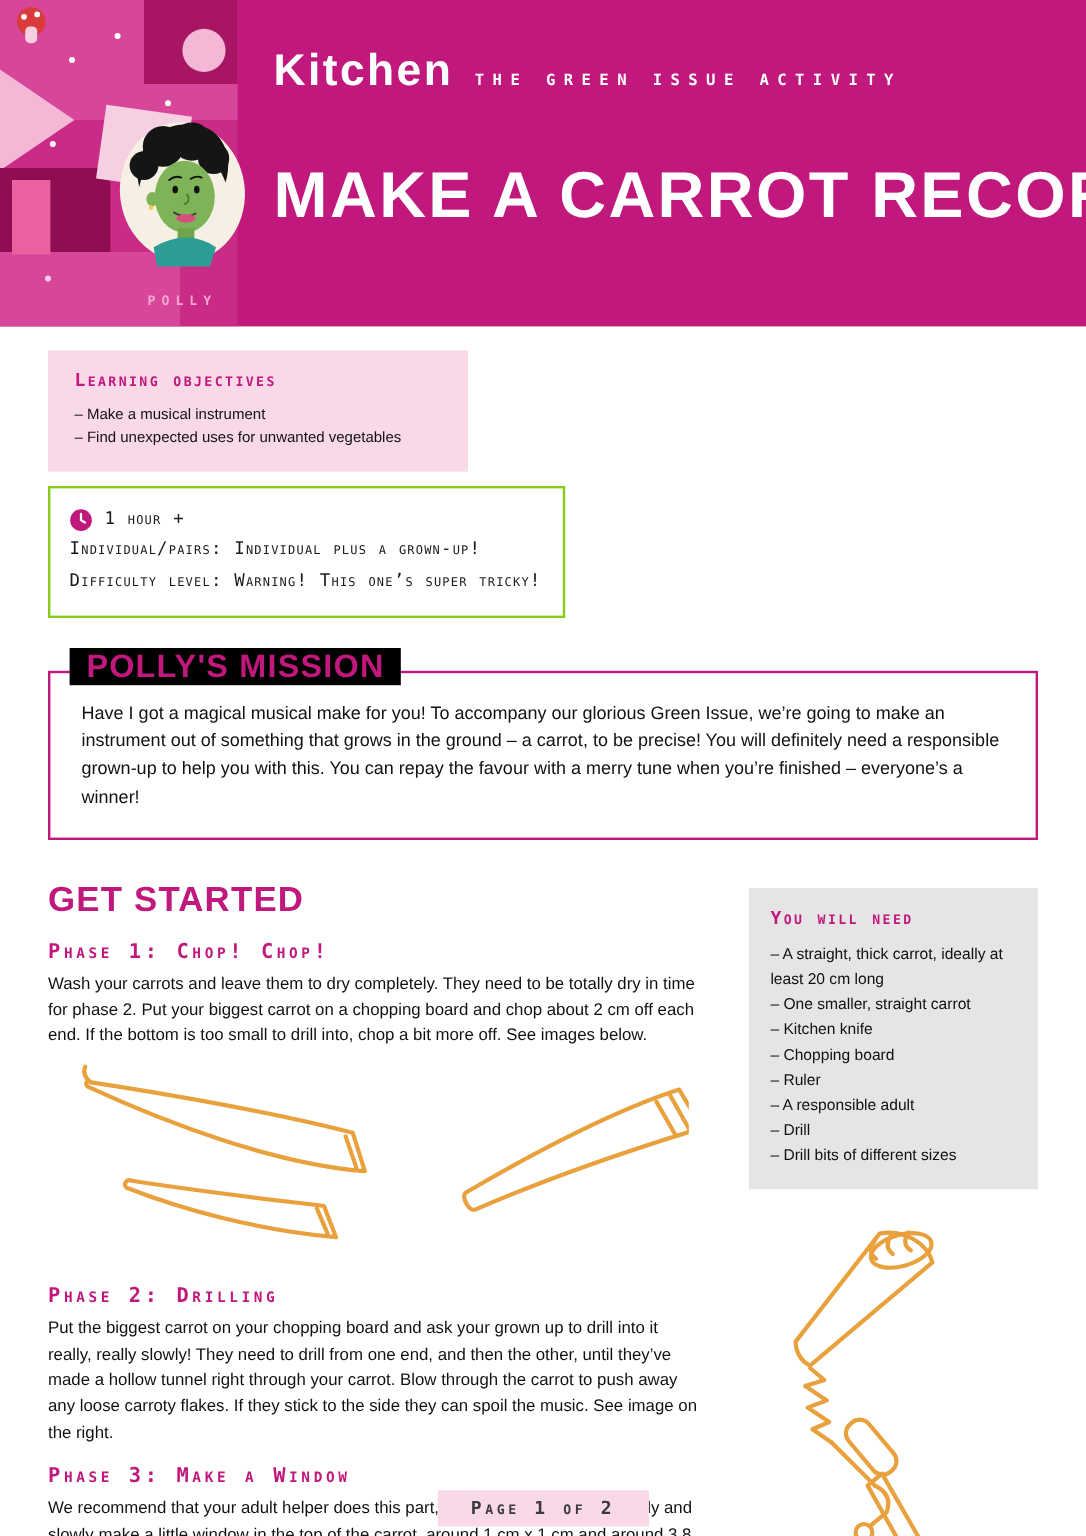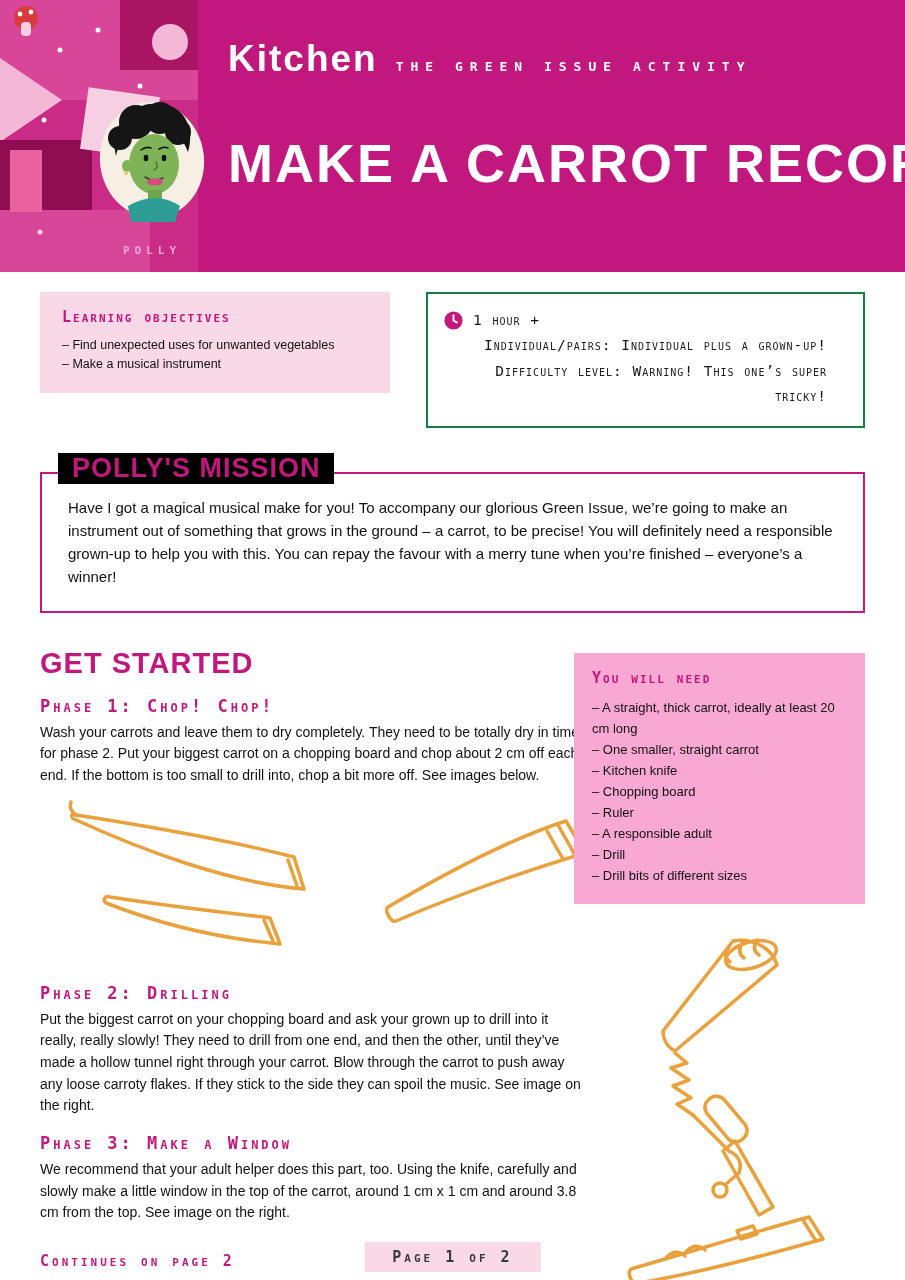--- a/index.html
+++ b/index.html
@@ -17,31 +17,31 @@
   .brand { font-size: 37px; font-weight: bold; letter-spacing: 2px; }
   .tagline {
     font-family: "DejaVu Sans Mono", "Liberation Mono", monospace;
     font-size: 13px; font-weight: bold; letter-spacing: 7px;
   }
   .main-title {
     margin-top: 52px; font-size: 54px; font-weight: 800;
     letter-spacing: 2px; white-space: nowrap;
   }
   
-  .top-boxes { display: flex; gap: 36px; padding: 20px 40px 0 40px; align-items: flex-start; }
+  .top-boxes { display: flex; gap: 12px; padding: 20px 40px 0 40px; align-items: flex-start; flex-direction: column; }
   .objectives { width: 350px; background: #F9D8E8; padding: 16px 20px 18px 22px; }
   .smallcaps {
     font-family: "DejaVu Sans Mono", "Liberation Mono", monospace;
     font-variant: small-caps;
   }
   .box-heading { color: #C0187C; font-size: 15px; letter-spacing: 2px; font-weight: 600; margin-bottom: 10px; }
   .objectives li { list-style: none; font-size: 12.5px; line-height: 1.55; color: #111; }
   .info-box {
-    flex: 1; border: 2px solid #15803d; padding: 14px 36px 16px 16px;
-    font-size: 14.5px; letter-spacing: 1px; line-height: 1.75; color: #1a1a1a; text-align: right;
+    flex: 1; border: 2px solid #84cc16; padding: 14px 18px 16px 16px;
+    font-size: 14.5px; letter-spacing: 1px; line-height: 1.75; color: #1a1a1a;
   }
   .time-row { display: flex; align-items: center; gap: 10px; }
   .clock { width: 19px; height: 19px; flex: 0 0 auto; }
   
   .mission-box {
     position: relative; margin: 44px 40px 0 40px;
     border: 2px solid #C0187C; padding: 22px 26px;
   }
   .mission-heading {
     position: absolute; top: -21px; left: 16px;
@@ -52,22 +52,22 @@
   
   .content { position: relative; padding: 0 40px; margin-top: 34px; }
   .get-started { color: #C0187C; font-size: 29px; font-weight: 800; letter-spacing: 1px; margin-bottom: 8px; }
   .phase-title {
     font-family: "DejaVu Sans Mono", "Liberation Mono", monospace; font-variant: small-caps;
     color: #C0187C; font-size: 17px; letter-spacing: 3px; font-weight: 600;
     margin: 16px 0 6px 0;
   }
   .phase-body { max-width: 545px; font-size: 14px; line-height: 1.55; color: #111; }
   .you-will-need {
-    position: absolute; top: 6px; right: 40px; width: 291px;
-    background: #f9a8d4; padding: 16px 18px 18px 18px;
+    position: absolute; top: 6px; right: 40px; width: 241px;
+    background: #e5e5e5; padding: 16px 18px 18px 18px;
   }
   .you-will-need li { list-style: none; font-size: 13px; line-height: 1.62; color: #111; }
   .carrots-illustration { display: block; margin: 10px 0 0 14px; }
   .drill-illustration { position: absolute; top: 288px; right: 48px; }
   .continues {
     font-family: "DejaVu Sans Mono", "Liberation Mono", monospace; font-variant: small-caps;
     color: #C0187C; font-size: 15px; letter-spacing: 3px; font-weight: 600; margin-top: 28px;
   }
   
   .page-badge {
@@ -134,22 +134,22 @@
         <span class="tagline">THE GREEN ISSUE ACTIVITY</span>
       </div>
       <h1 class="main-title">MAKE A CARROT RECORDER</h1>
     </div>
   </header>
 
   <section class="top-boxes">
     <div class="objectives">
       <div class="box-heading smallcaps">Learning objectives</div>
       <ul>
+        <li>– Make a musical instrument</li>
         <li>– Find unexpected uses for unwanted vegetables</li>
-        <li>– Make a musical instrument</li>
       </ul>
     </div>
 
     <div class="info-box smallcaps">
       <div class="time-row">
         <svg class="clock" viewBox="0 0 20 20" aria-hidden="true">
           <circle cx="10" cy="10" r="9.5" fill="#C0187C"></circle>
           <path d="M10,4.5 V10 L13.5,12" stroke="#ffffff" stroke-width="2" fill="none" stroke-linecap="round"></path>
         </svg>
         <span>1 hour +</span>

